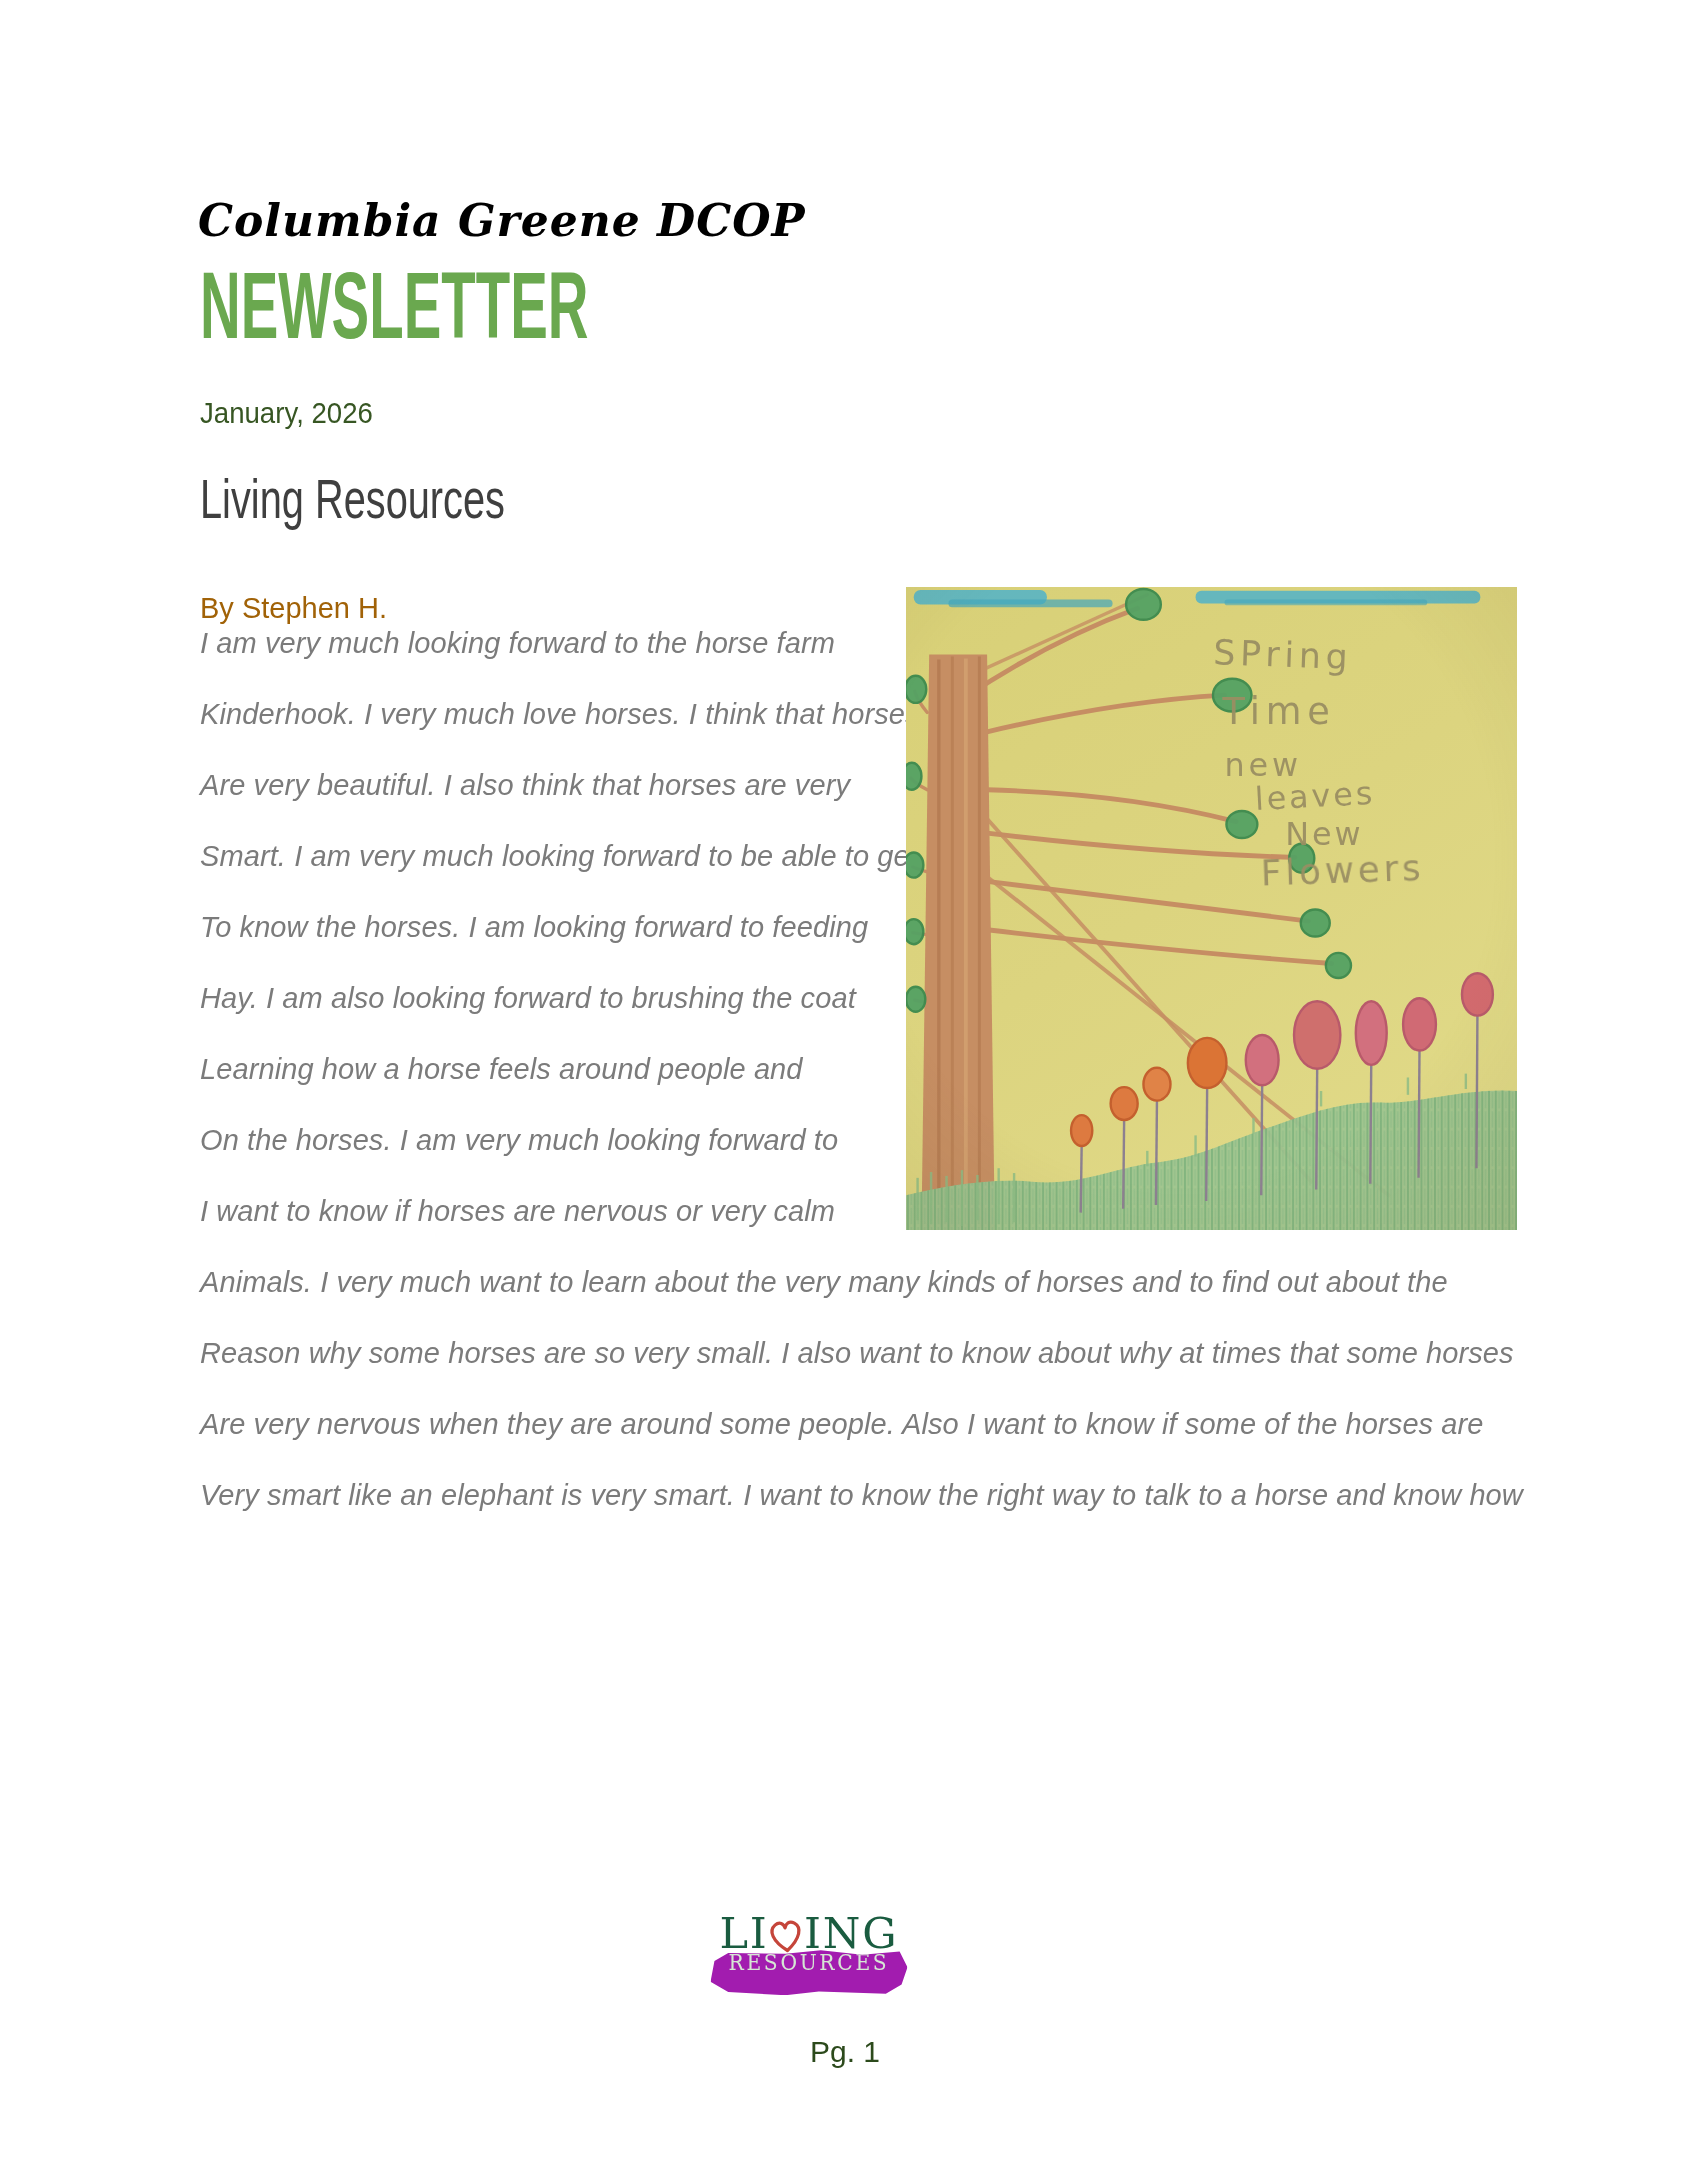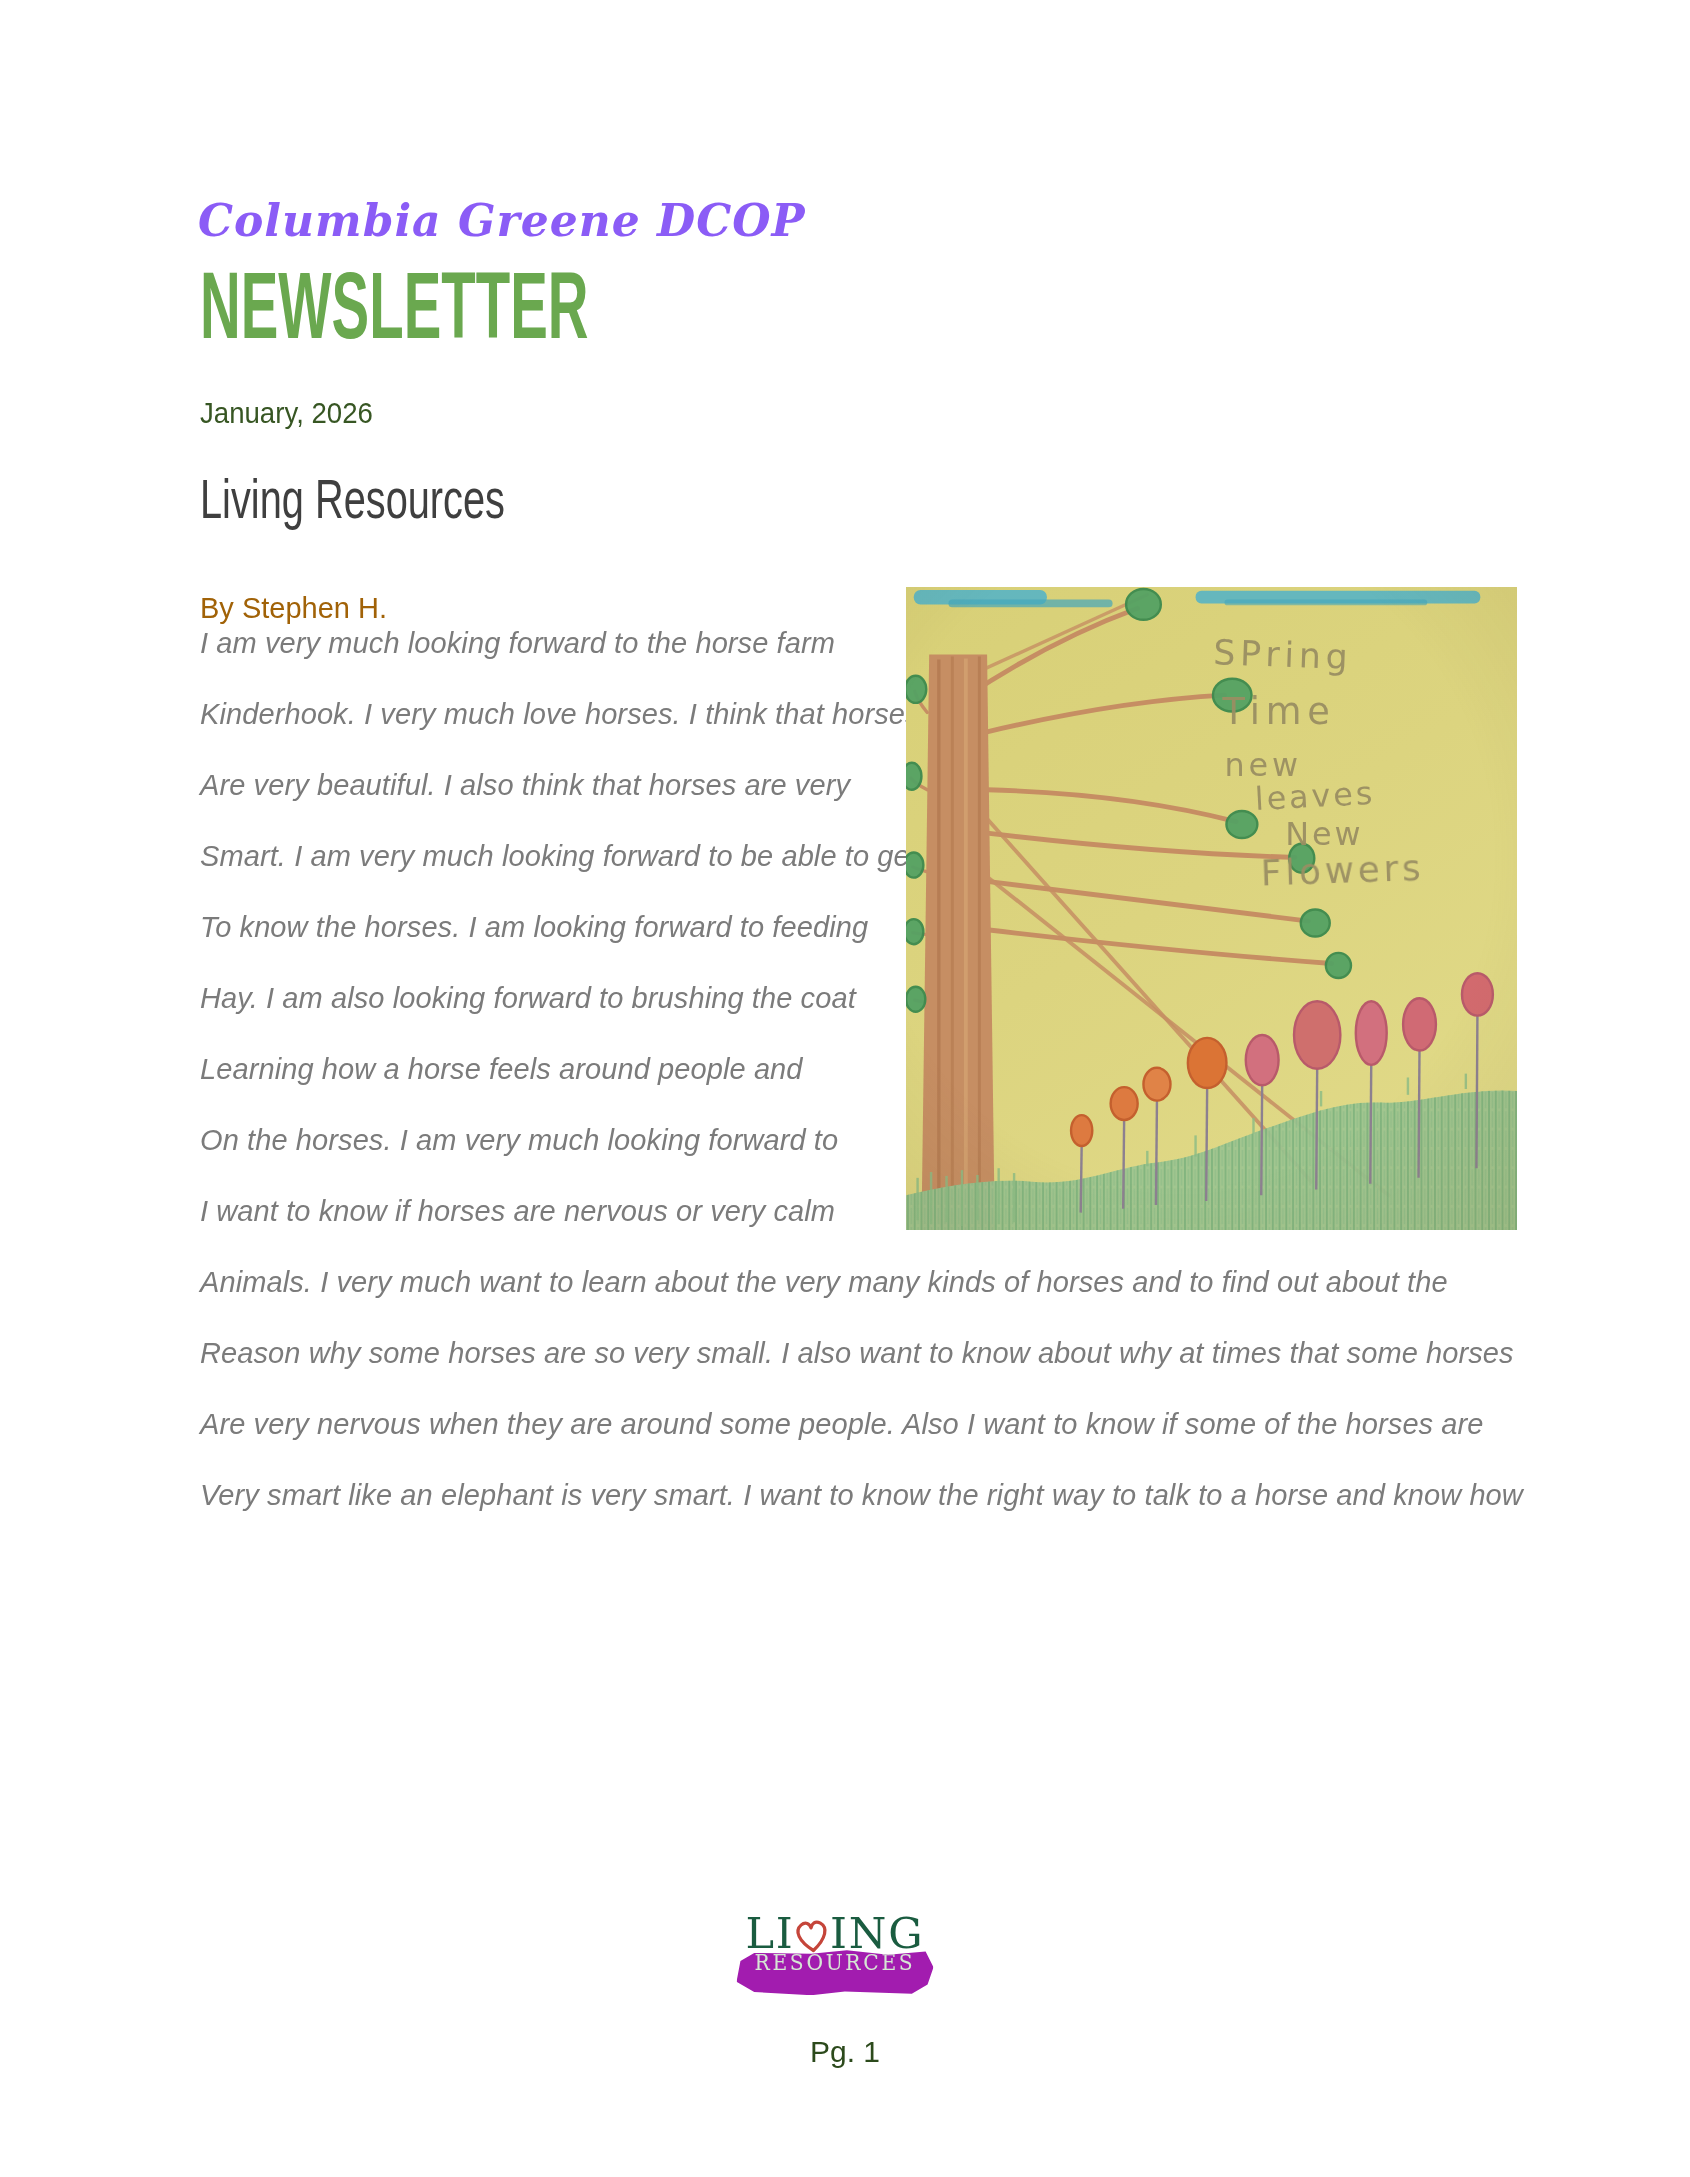--- a/index.html
+++ b/index.html
@@ -8,21 +8,21 @@
     width:1691px;height:2177px;
     background:#ffffff;
     overflow:hidden;
     font-family:"Liberation Sans", sans-serif;
     margin:0 auto;
   }
   .script-title{
     position:absolute;left:198px;top:195px;
     font-family:"DejaVu Serif", serif;
     font-style:italic;font-weight:bold;
-    font-size:44px;color:#8b5cf6;
+    font-size:44px;color:#000000;
     letter-spacing:1px;white-space:nowrap;
   }
   .newsletter-title{
     position:absolute;left:200px;top:259px;
     font-size:94px;font-weight:bold;line-height:1;
     color:#6aa84f;white-space:nowrap;
     transform:scaleX(0.60);transform-origin:left top;
     letter-spacing:0px;
   }
   .issue-date{
@@ -45,21 +45,21 @@
   }
   .body-line{
     height:71px;line-height:71px;
     font-size:29px;color:#7b7b7b;white-space:nowrap;
     letter-spacing:0.1px;
   }
   .drawing-photo{
     position:absolute;left:906px;top:587px;width:611px;height:643px;
   }
   .footer-logo{
-    position:absolute;left:835px;top:1912px;
+    position:absolute;left:809px;top:1912px;
     transform:translateX(-50%);
     display:flex;flex-direction:column;align-items:center;
   }
   .logo-wordmark{
     display:flex;align-items:center;
     font-family:"DejaVu Serif", serif;
     font-size:43px;font-weight:500;color:#1a5c40;
     letter-spacing:1.9px;line-height:1;
     position:relative;z-index:2;
   }

